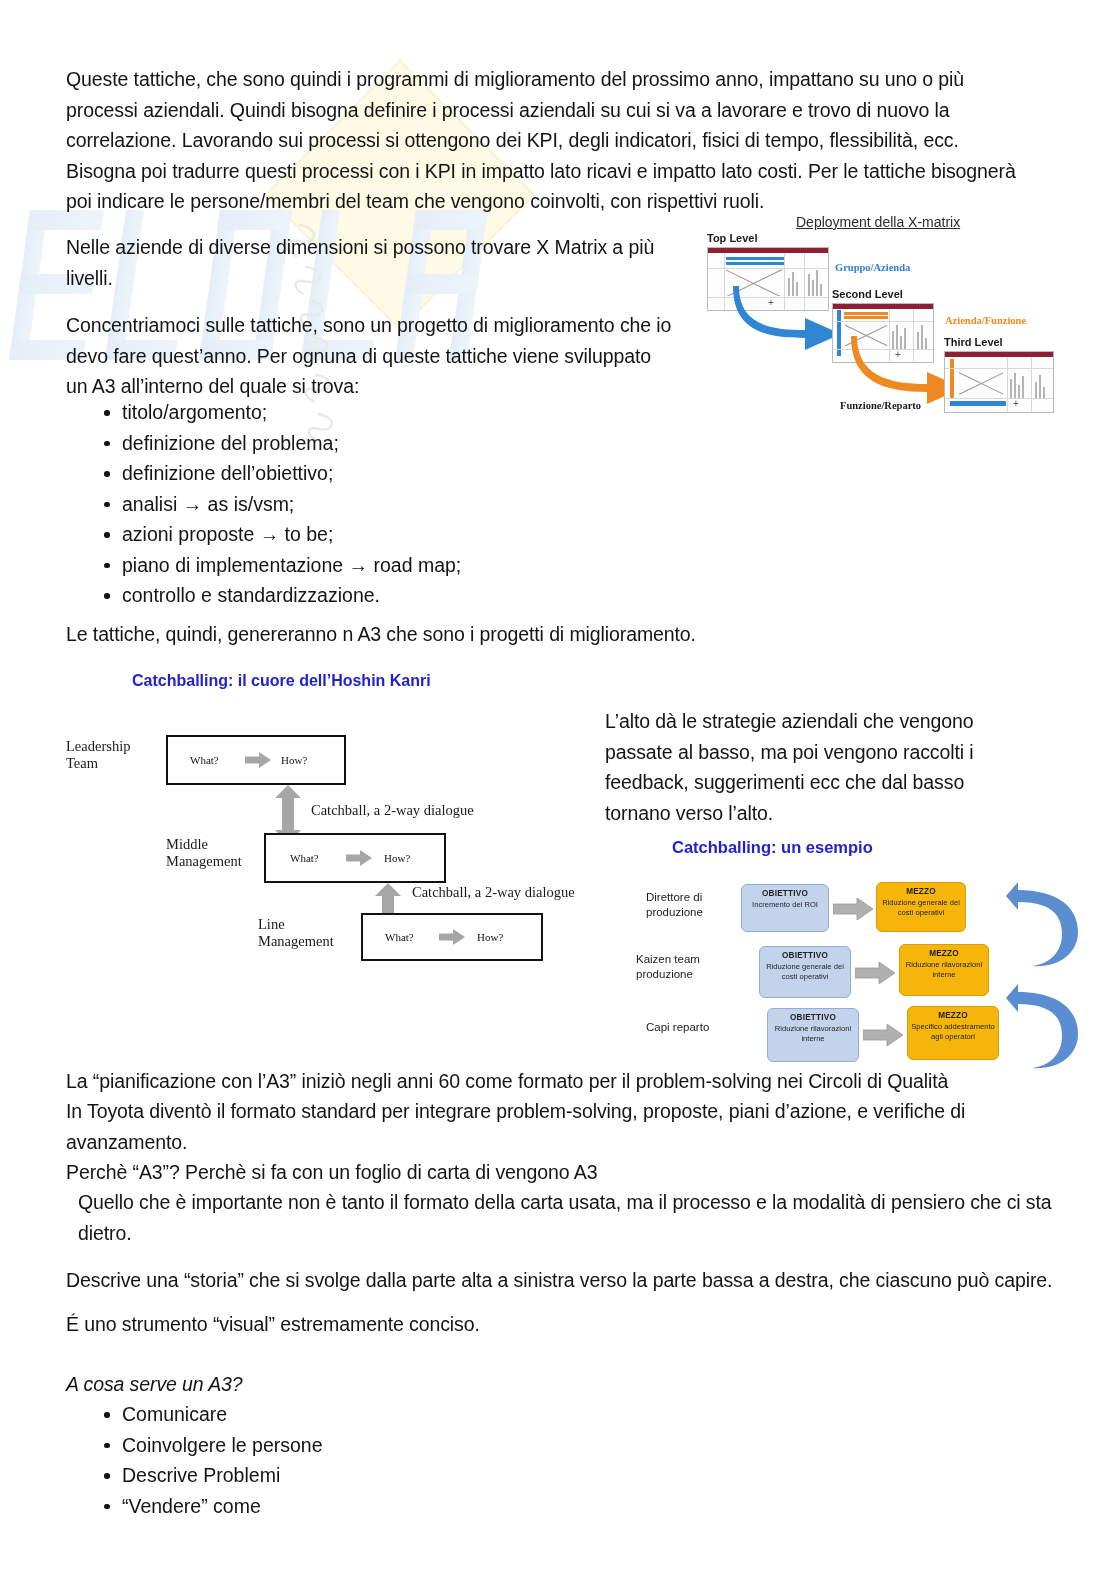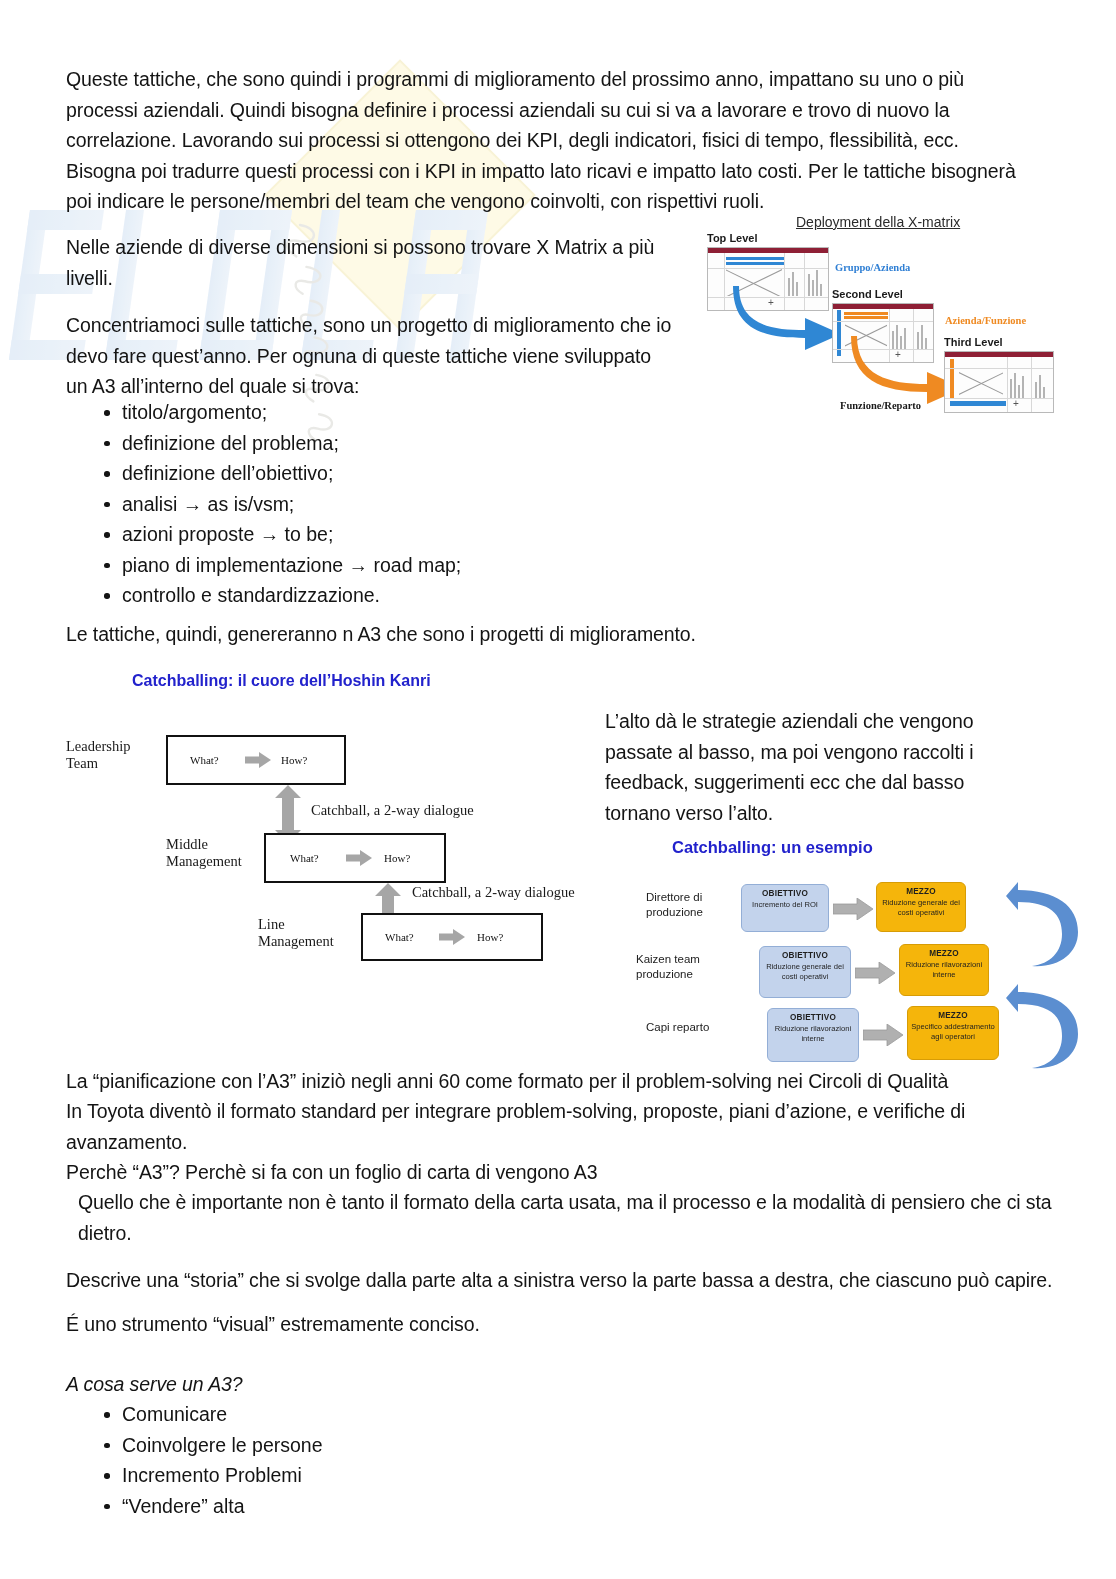--- a/index.html
+++ b/index.html
@@ -549,18 +549,18 @@
     <div class="para" style="left:66px; top:1157px; width:990px;">Perchè “A3”? Perchè si fa con un foglio di carta di vengono A3</div>
     <div class="para" style="left:66px; top:1187px; width:990px;margin-left:12px;">Quello che è importante non è tanto il formato della carta usata, ma il processo e la modalità di pensiero che ci sta dietro.</div>
     <div class="para" style="left:66px; top:1248px; width:990px;margin-top:17px;">Descrive una “storia” che si svolge dalla parte alta a sinistra verso la parte bassa a destra, che ciascuno può capire.</div>
     <div class="para" style="left:66px; top:1309px; width:990px;">É uno strumento “visual” estremamente conciso.</div>
 
     <div class="para ital" style="left:66px; top:1369px; width:500px;">A cosa serve un A3?</div>
 
     <ul class="bullets" style="left:100px; top:1399px; width:500px;">
       <li>Comunicare</li>
       <li>Coinvolgere le persone</li>
-      <li>Incremento Problemi</li>
-      <li>“Vendere” alta</li>
+      <li>Descrive Problemi</li>
+      <li>“Vendere” come</li>
     </ul>
 
   </div>
 </div>
 
 </body></html>

